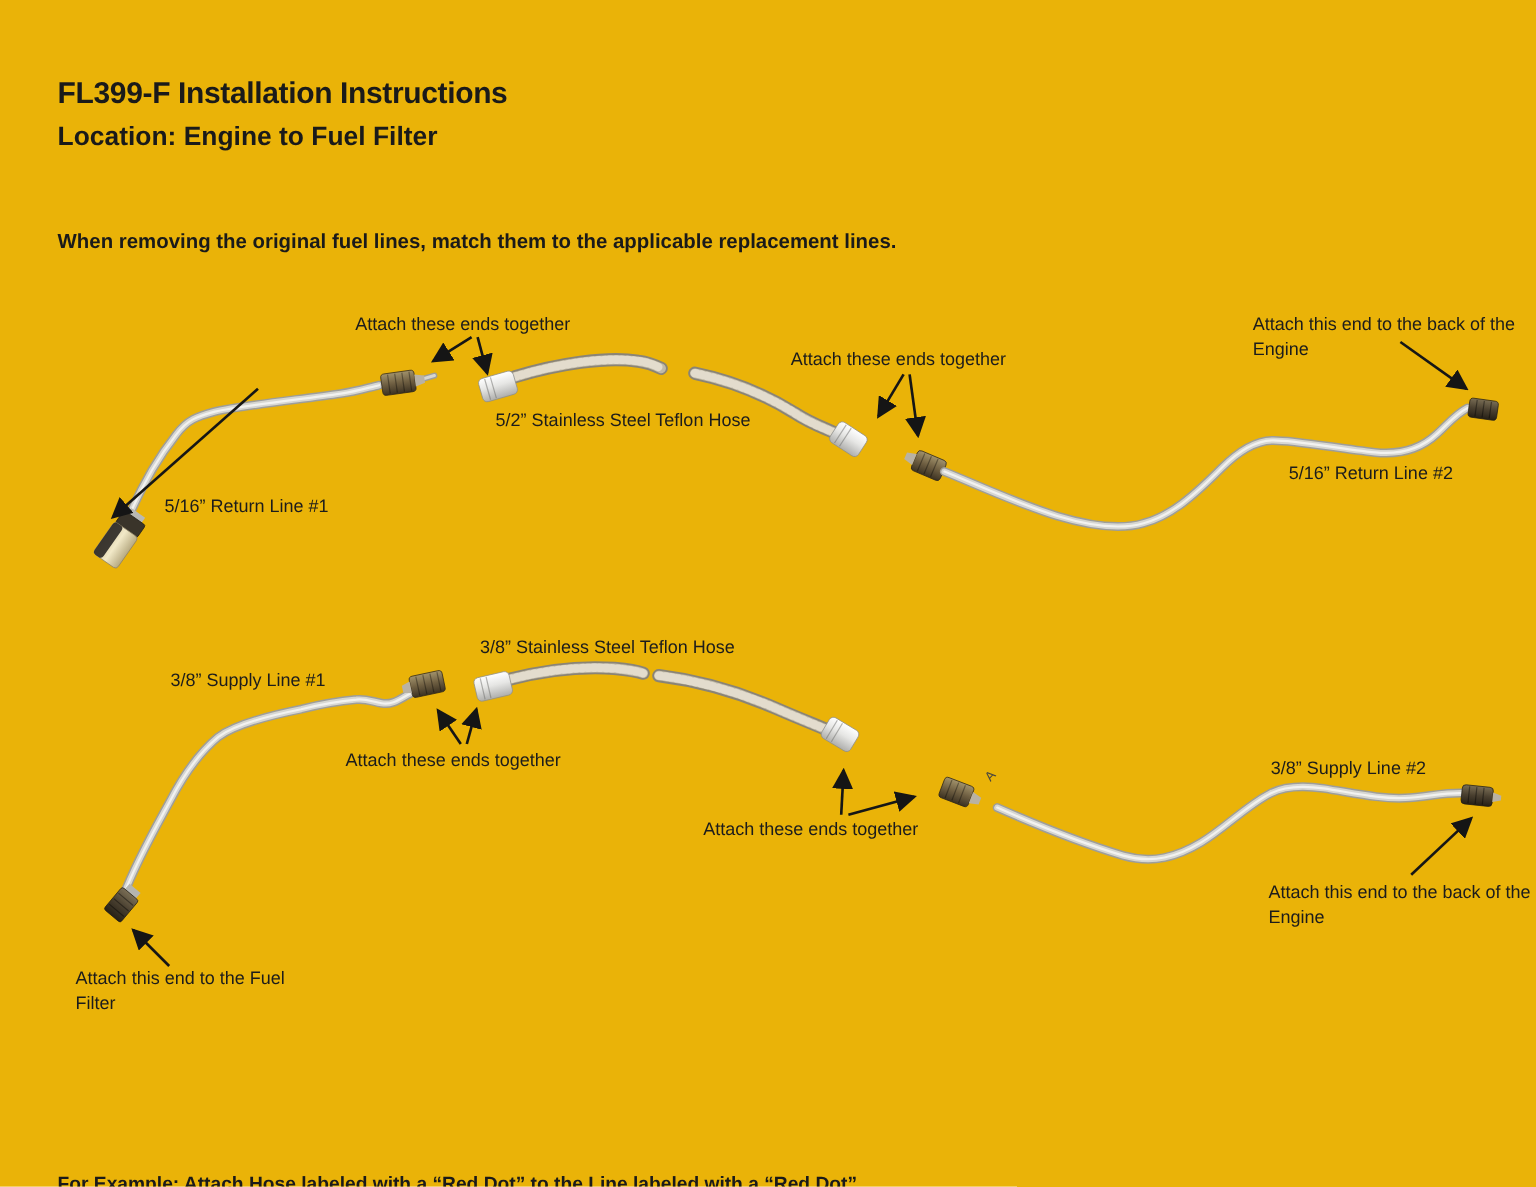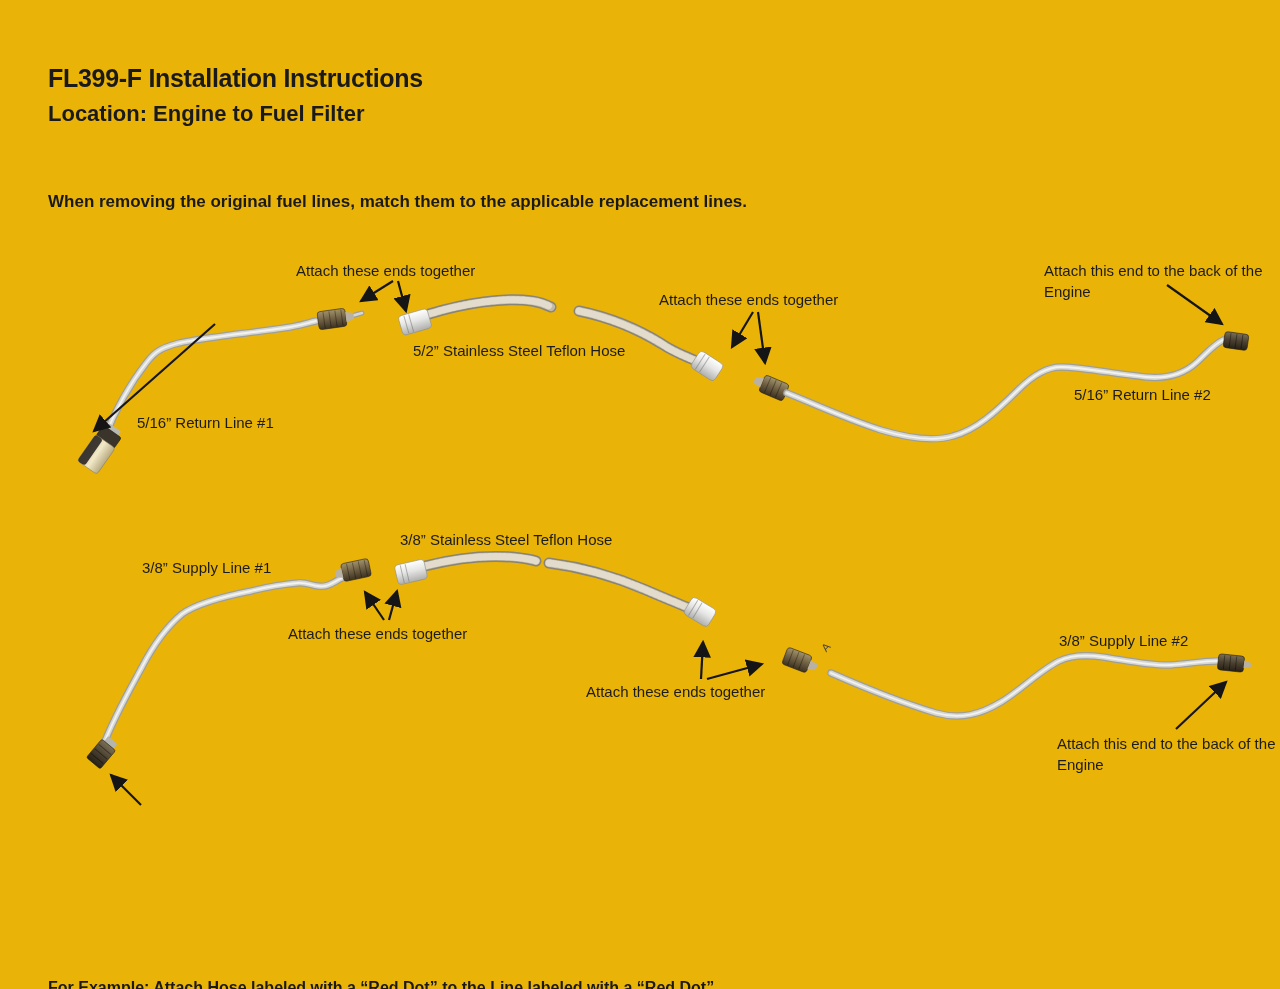--- a/index.html
+++ b/index.html
@@ -188,17 +188,18 @@
   <div class="abs lbl" style="left:659px;top:289px;">Attach these ends together</div>
   <div class="abs lbl wrap" style="left:1044px;top:260px;width:224px;">Attach this end to the back of the Engine</div>
   <div class="abs lbl" style="left:1074px;top:384px;">5/16” Return Line #2</div>
 
   <div class="abs lbl" style="left:400px;top:529px;">3/8” Stainless Steel Teflon Hose</div>
   <div class="abs lbl" style="left:142px;top:557px;">3/8” Supply Line #1</div>
   <div class="abs lbl" style="left:288px;top:623px;">Attach these ends together</div>
   <div class="abs lbl" style="left:586px;top:681px;">Attach these ends together</div>
   <div class="abs lbl" style="left:1059px;top:630px;">3/8” Supply Line #2</div>
   <div class="abs lbl wrap" style="left:1057px;top:733px;width:228px;">Attach this end to the back of the Engine</div>
+  <div class="abs lbl wrap" style="left:63px;top:805px;width:200px;">Attach this end to the Fuel Filter</div>
   <div class="abs amark" style="left:822px;top:641px;">A</div>
 
   <div class="abs footnote" style="left:48px;top:979px;">For Example: Attach Hose labeled with a “Red Dot” to the Line labeled with a “Red Dot”.</div>
 
 </div>
 
 </body></html>

